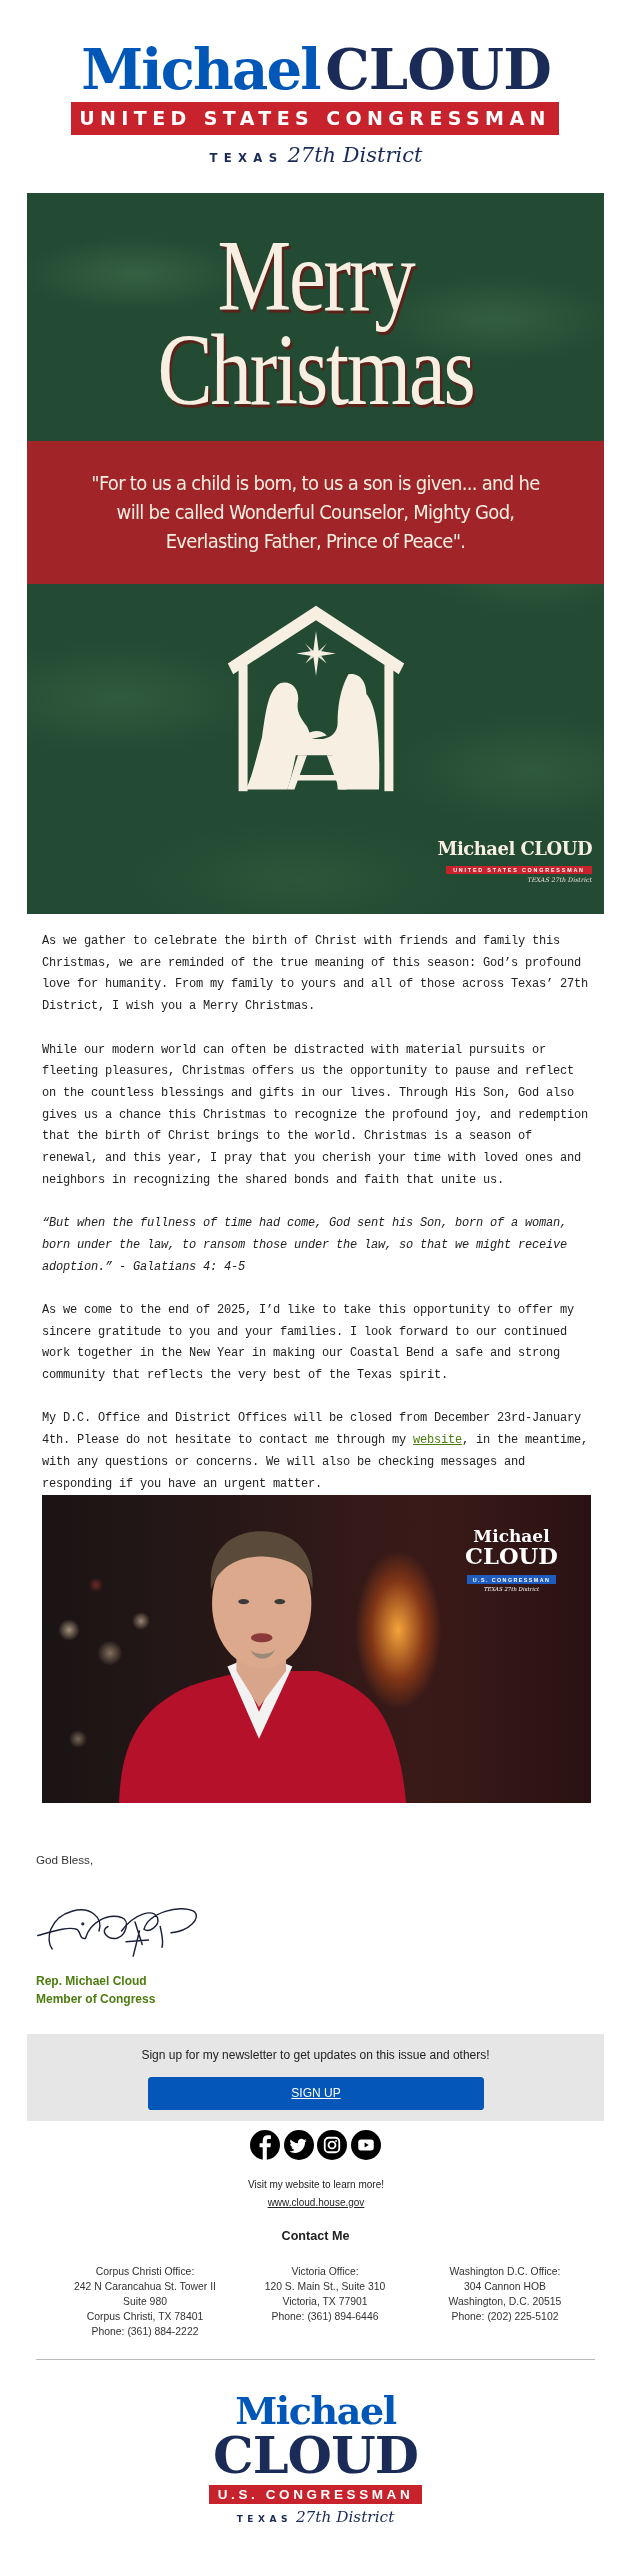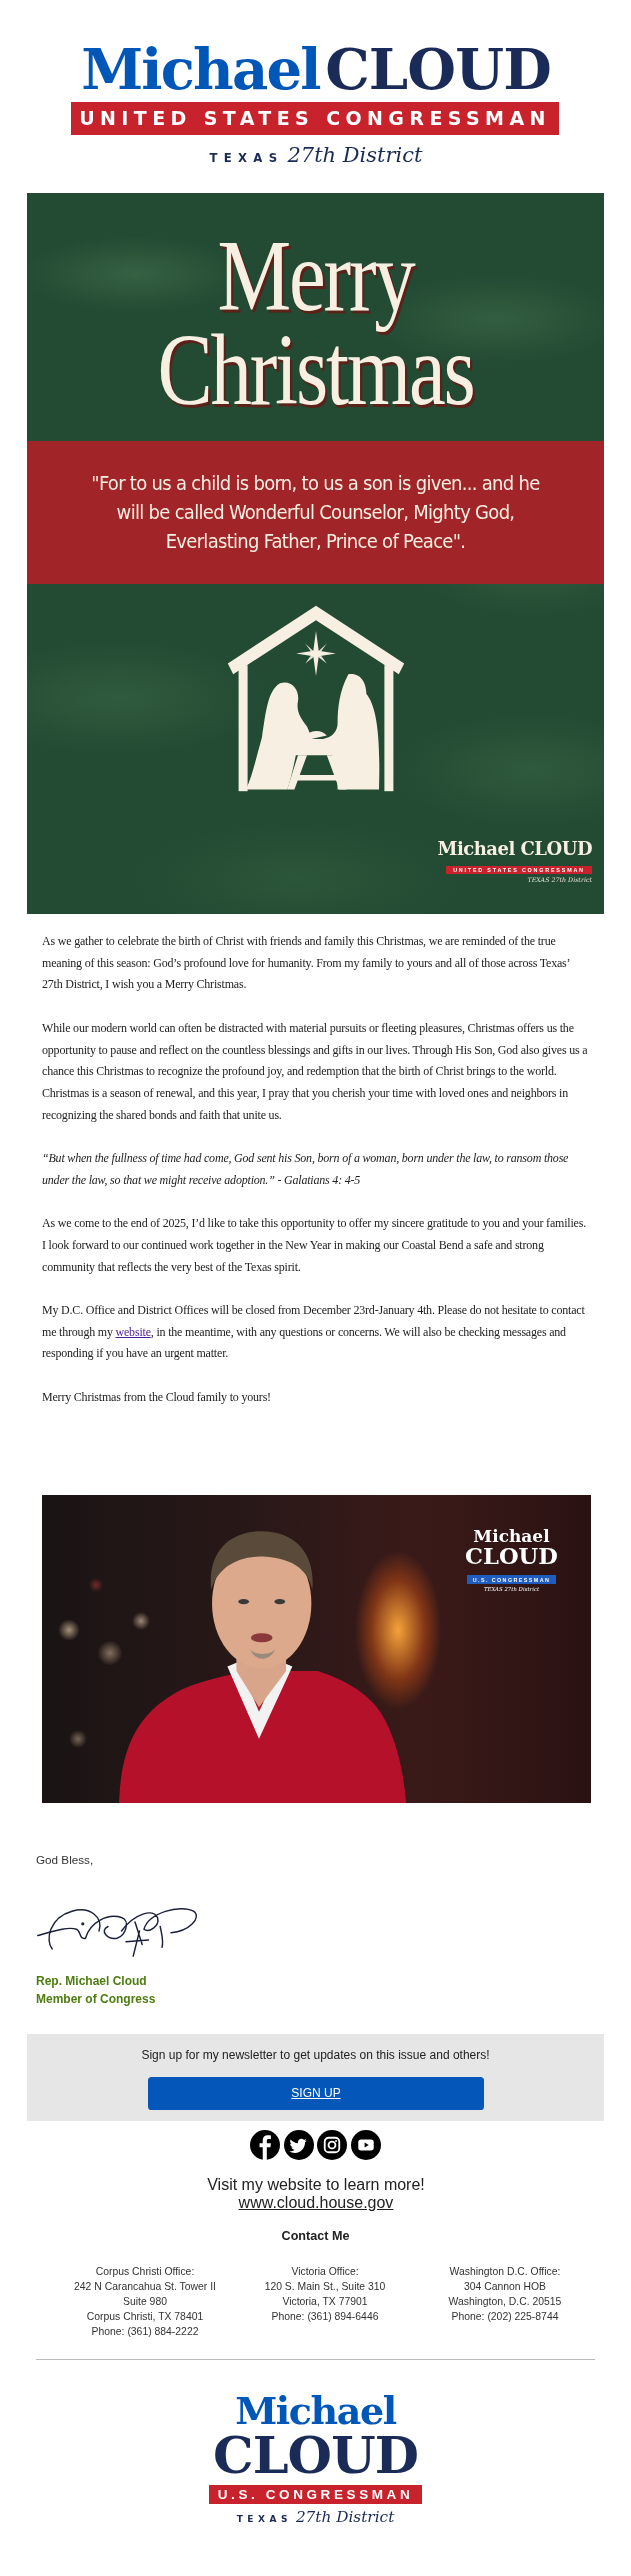--- a/index.html
+++ b/index.html
@@ -30,24 +30,24 @@
     .hero-title { position: absolute; left: 0; right: 0; top: 36px; text-align: center; font-family: "Liberation Serif", serif; color: #f7efe2; font-size: 101px; line-height: 94px; letter-spacing: -2.7px; transform: scaleX(0.82); text-shadow: 2.7px 2.7px 0 #5a2218; }
     .hero-band { position: absolute; left: 0; top: 248px; width: 577px; height: 143px; background: #a02428; display: flex; align-items: center; justify-content: center; }
     .hero-quote { width: 469px; text-align: center; color: #f7efe2; font-family: "DejaVu Sans Condensed", "DejaVu Sans", sans-serif; font-size: 20px; line-height: 29px; letter-spacing: -0.7px; }
     .nativity { position: absolute; left: 199px; top: 411px; width: 180px; height: 189px; }
     .hero-logo { position: absolute; left: 0; right: 12px; top: 645px; text-align: right; }
     .hero-logo .hm { font-family: "DejaVu Serif", serif; font-weight: bold; color: #f7efe2; font-size: 18px; letter-spacing: -0.5px; }
     .hero-logo .hb { display: inline-block; margin-top: 1.8px; background: #c8232c; color: #fff; font-size: 5.4px; font-weight: bold; letter-spacing: 1.8px; padding: 0.9px 7.2px; }
     .hero-logo .hd { font-family: "DejaVu Serif", serif; font-style: italic; color: #e8e2d6; font-size: 6.3px; margin-top: 0.9px; }
 
     
-    .body-text { position: absolute; left: 42px; width: 550px; top: 931px; font-family: Liberation Serif, serif; font-size: 12px; line-height: 21.7px; color: #222; letter-spacing: -0.2px; }
+    .body-text { position: absolute; left: 42px; width: 550px; top: 931px; font-family: Liberation Mono, monospace; font-size: 12px; line-height: 21.7px; color: #222; letter-spacing: -0.2px; }
     .body-text p { margin-bottom: 21.7px; }
     .body-text p.italic { font-style: italic; }
-    .body-text a { color: #4c1d95; text-decoration: underline; }
+    .body-text a { color: #4d7c0f; text-decoration: underline; }
 
     
     .video { position: absolute; left: 42px; top: 1495px; width: 549px; height: 308px; overflow: hidden;
       background:
         radial-gradient(circle 10.8px at 27px 135px, rgba(255,230,190,0.6), transparent 100%),
         radial-gradient(circle 9px at 99px 126px, rgba(255,230,190,0.55), transparent 100%),
         radial-gradient(circle 12.6px at 68px 158px, rgba(255,225,180,0.45), transparent 100%),
         radial-gradient(circle 9px at 36px 244px, rgba(255,225,180,0.4), transparent 100%),
         radial-gradient(circle 7.2px at 54px 90px, rgba(200,60,60,0.5), transparent 100%),
         radial-gradient(ellipse 54px 99px at 356px 135px, rgba(255,170,60,0.95), rgba(200,80,20,0.5) 50%, transparent 80%),
@@ -68,21 +68,21 @@
     .newsletter { position: absolute; left: 27px; top: 2034px; width: 577px; height: 87px; background: #e6e6e6; text-align: center; }
     .newsletter-text { padding-top: 13.5px; font-size: 12px; color: #222; }
     .signup-btn { display: block; position: absolute; left: 121px; top: 43px; width: 336px; height: 33px; background: #0457b8; border-radius: 3.6px; color: #fff; font-size: 12px; line-height: 33px; text-decoration: underline; }
 
     
     .social { position: absolute; left: 0; right: 0; top: 2130px; text-align: center; font-size: 0; }
     .social-icon { display: inline-block; width: 30px; height: 30px; border-radius: 50%; background: #000; margin: 0 1.8px; vertical-align: top; position: relative; }
     .social-icon svg { position: absolute; left: 0; top: 0; }
 
     
-    .visit { position: absolute; left: 1px; right: 0; top: 2176px; text-align: center; font-size: 16px; line-height: 18px; color: #222; }
+    .visit { position: absolute; left: 1px; right: 0; top: 2176px; text-align: center; font-size: 10px; line-height: 18px; color: #222; }
     .visit a { color: #222; text-decoration: underline; }
     .contact-title { position: absolute; left: 0; right: 0; top: 2229px; text-align: center; font-size: 12.6px; font-weight: bold; color: #222; }
     .offices { position: absolute; left: 36px; width: 559px; top: 2264px; display: flex; justify-content: flex-end; }
     .office { width: 180px; text-align: center; font-size: 10.4px; line-height: 15px; color: #333; }
     .divider { position: absolute; left: 36px; width: 559px; top: 2359px; height: 0.9px; background: #bbb; }
 
     
     .flogo { position: absolute; left: 0; right: 0; top: 2391px; text-align: center; }
     .flogo .fm { font-family: "DejaVu Serif", serif; font-weight: bold; color: #0057b8; font-size: 38px; line-height: 40px; letter-spacing: -1.4px; }
     .flogo .fc { font-family: "DejaVu Serif", serif; font-weight: bold; color: #1b2b57; font-size: 51px; line-height: 49px; letter-spacing: -0.9px; }
@@ -240,21 +240,21 @@
   <div class="office">
     <div>Victoria Office:</div>
     <div>120 S. Main St., Suite 310</div>
     <div>Victoria, TX 77901</div>
     <div>Phone: (361) 894-6446</div>
   </div>
   <div class="office">
     <div>Washington D.C. Office:</div>
     <div>304 Cannon HOB</div>
     <div>Washington, D.C. 20515</div>
-    <div>Phone: (202) 225-8744</div>
+    <div>Phone: (202) 225-5102</div>
   </div>
 </div>
 <div class="divider"></div>
 
 <div class="flogo">
   <div class="fm">Michael</div>
   <div class="fc">CLOUD</div>
   <div class="fb">U.S. CONGRESSMAN</div>
   <div class="fd">
     <span class="tx">TEXAS</span>

